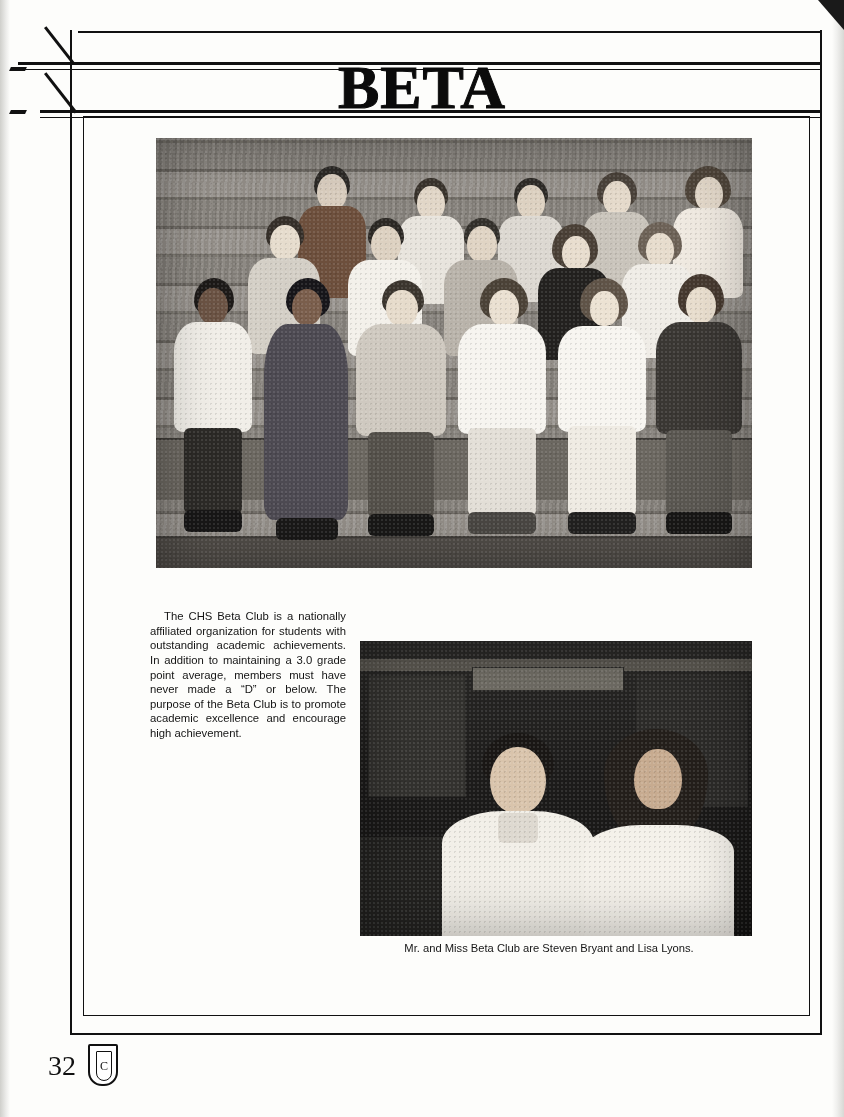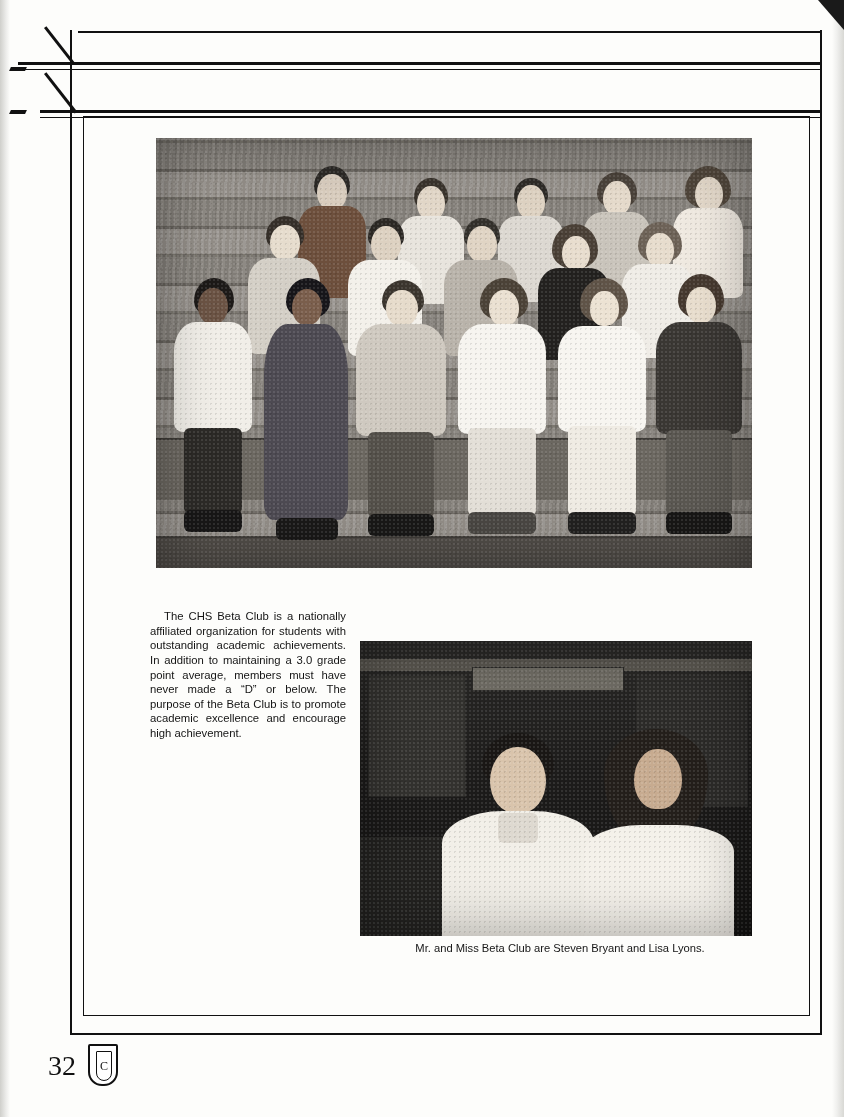--- a/index.html
+++ b/index.html
@@ -206,21 +206,21 @@
     font-size: 11.3px;
     line-height: 14.6px;
     color: #141414;
     text-align: justify;
     text-indent: 14px;
     font-family: "Liberation Sans", sans-serif;
   }
 
   .caption {
     position: absolute;
-    left: 364px; top: 942px;
+    left: 353px; top: 942px;
     width: 392px;
     text-align: center;
     font-size: 11.2px;
     color: #151515;
   }
 
   
   .page-number {
     position: absolute;
     left: 48px; top: 1050px;
@@ -265,20 +265,21 @@
   <div class="rule-h rule-top1"></div>
   <div class="rule-h rule-top2"></div>
   <div class="rule-h rule-top3"></div>
   <div class="rule-h rule-bot1"></div>
   <div class="rule-h rule-bot2"></div>
   <div class="tick tick-a"></div>
   <div class="tick tick-b"></div>
   <div class="diag-slash"></div>
   <div class="diag-slash2"></div>
 
+  <div class="page-title">BETA</div>
 
   <div class="photo" id="group-photo">
     <div class="wall"></div>
     <div class="wall-grain"></div>
 
     <div class="bleacher" style="top:300px;height:60px;background:#6b6760;"></div>
 
     <div class="bleacher" style="top:398px;height:32px;background:#514d48;"></div>
 
     <div class="person" style="left:140px;top:28px;width:72px;height:130px;">

